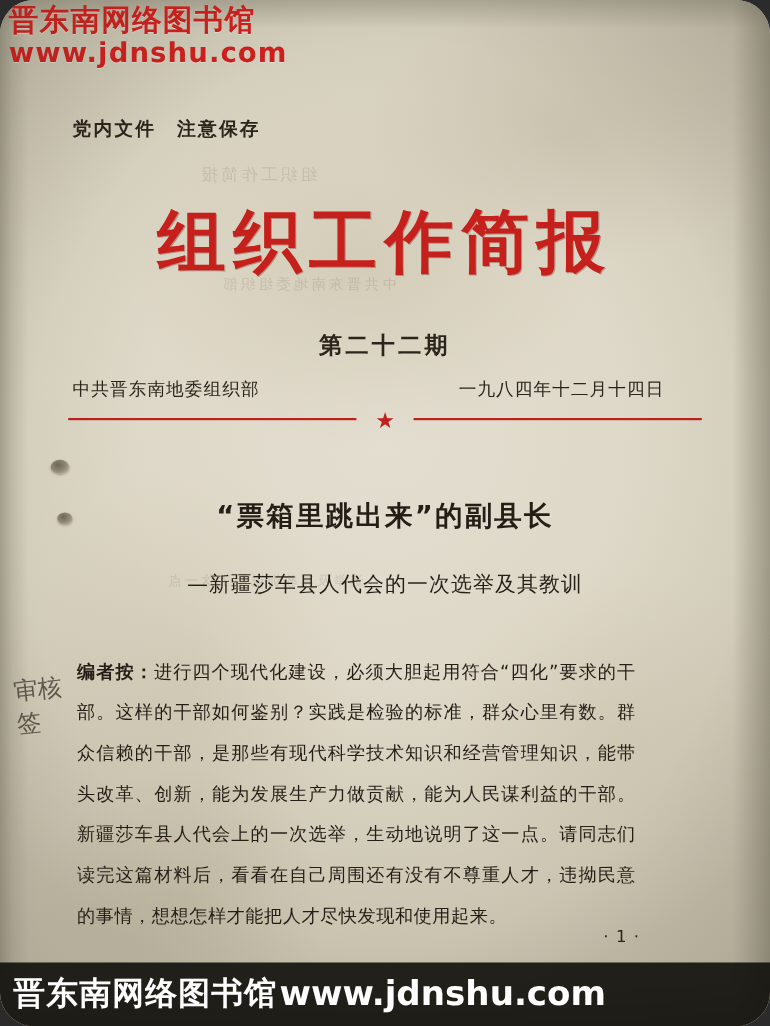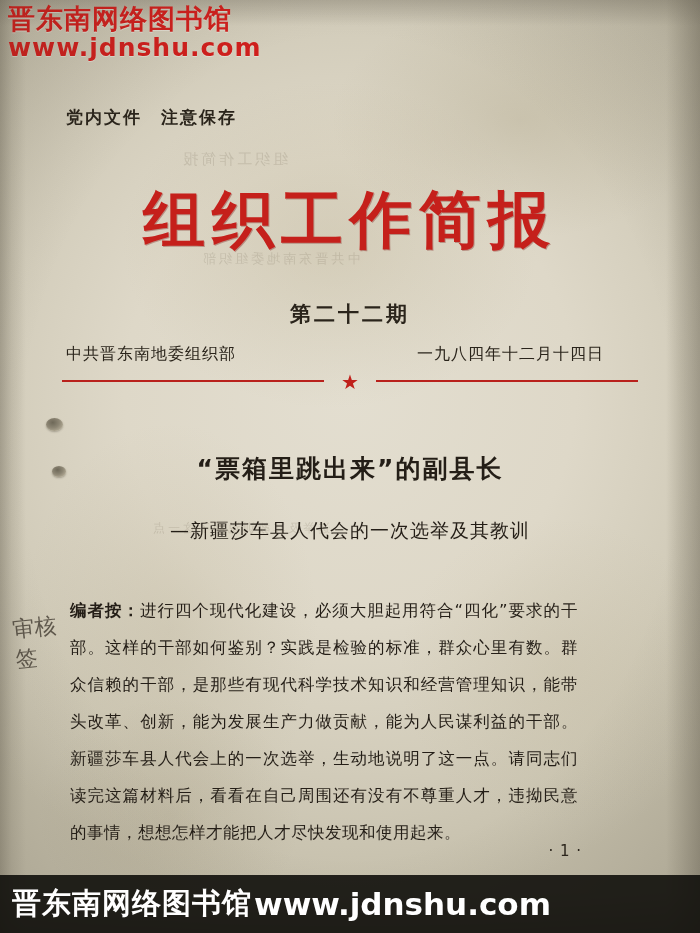--- a/index.html
+++ b/index.html
@@ -14,20 +14,21 @@
     font-family: "DejaVu Sans", sans-serif;
   }
 
   
   #scan {
     position: relative;
     width: 700px;
     height: 933px;
     overflow: hidden;
     background: #b9b6a8;
+    border-radius: 31px;
   }
 
   
   .paper {
     position: absolute;
     left: -8px;
     top: -6px;
     width: 716px;
     height: 948px;
     background:

